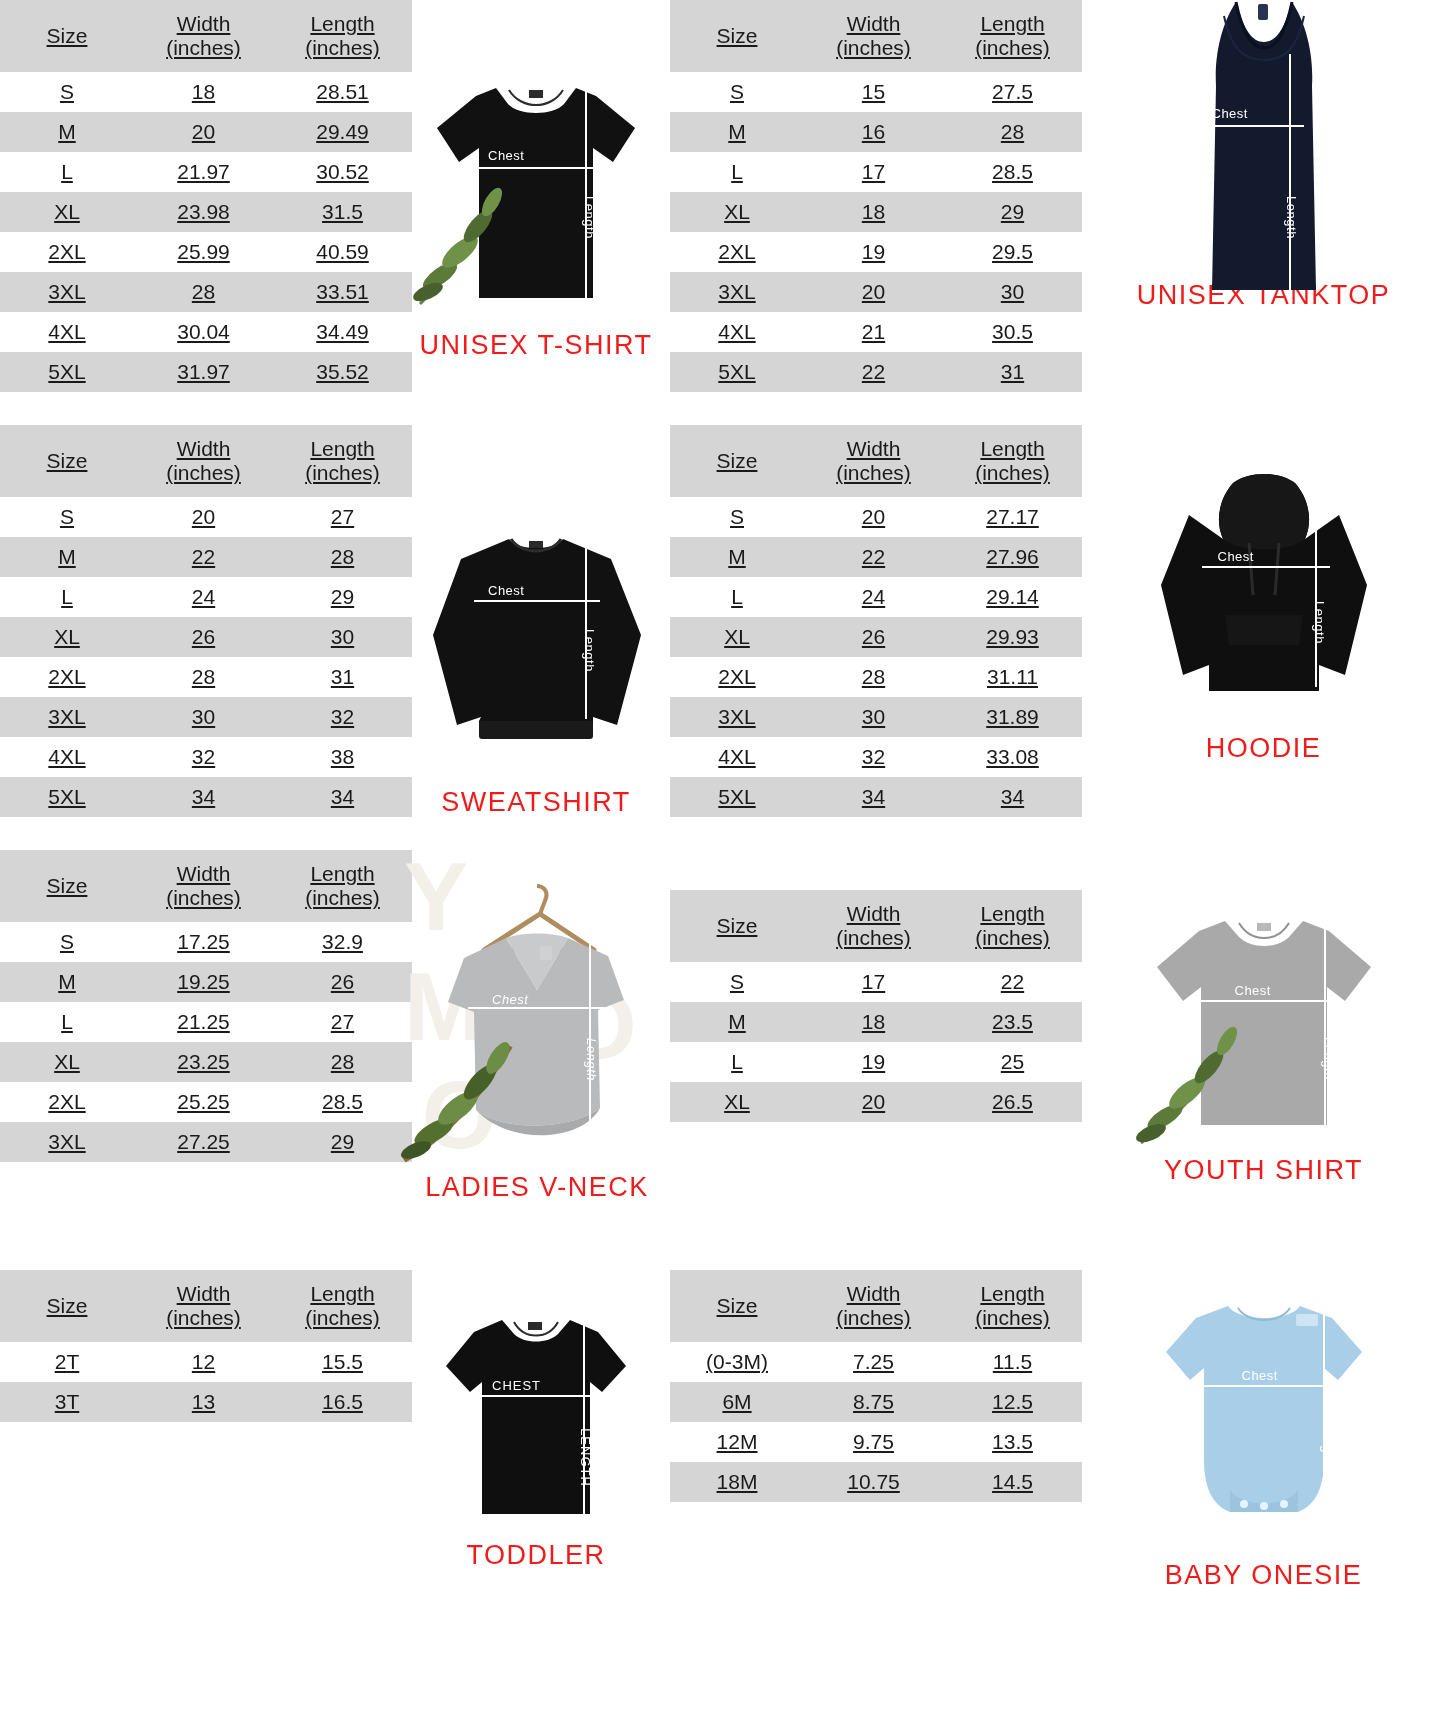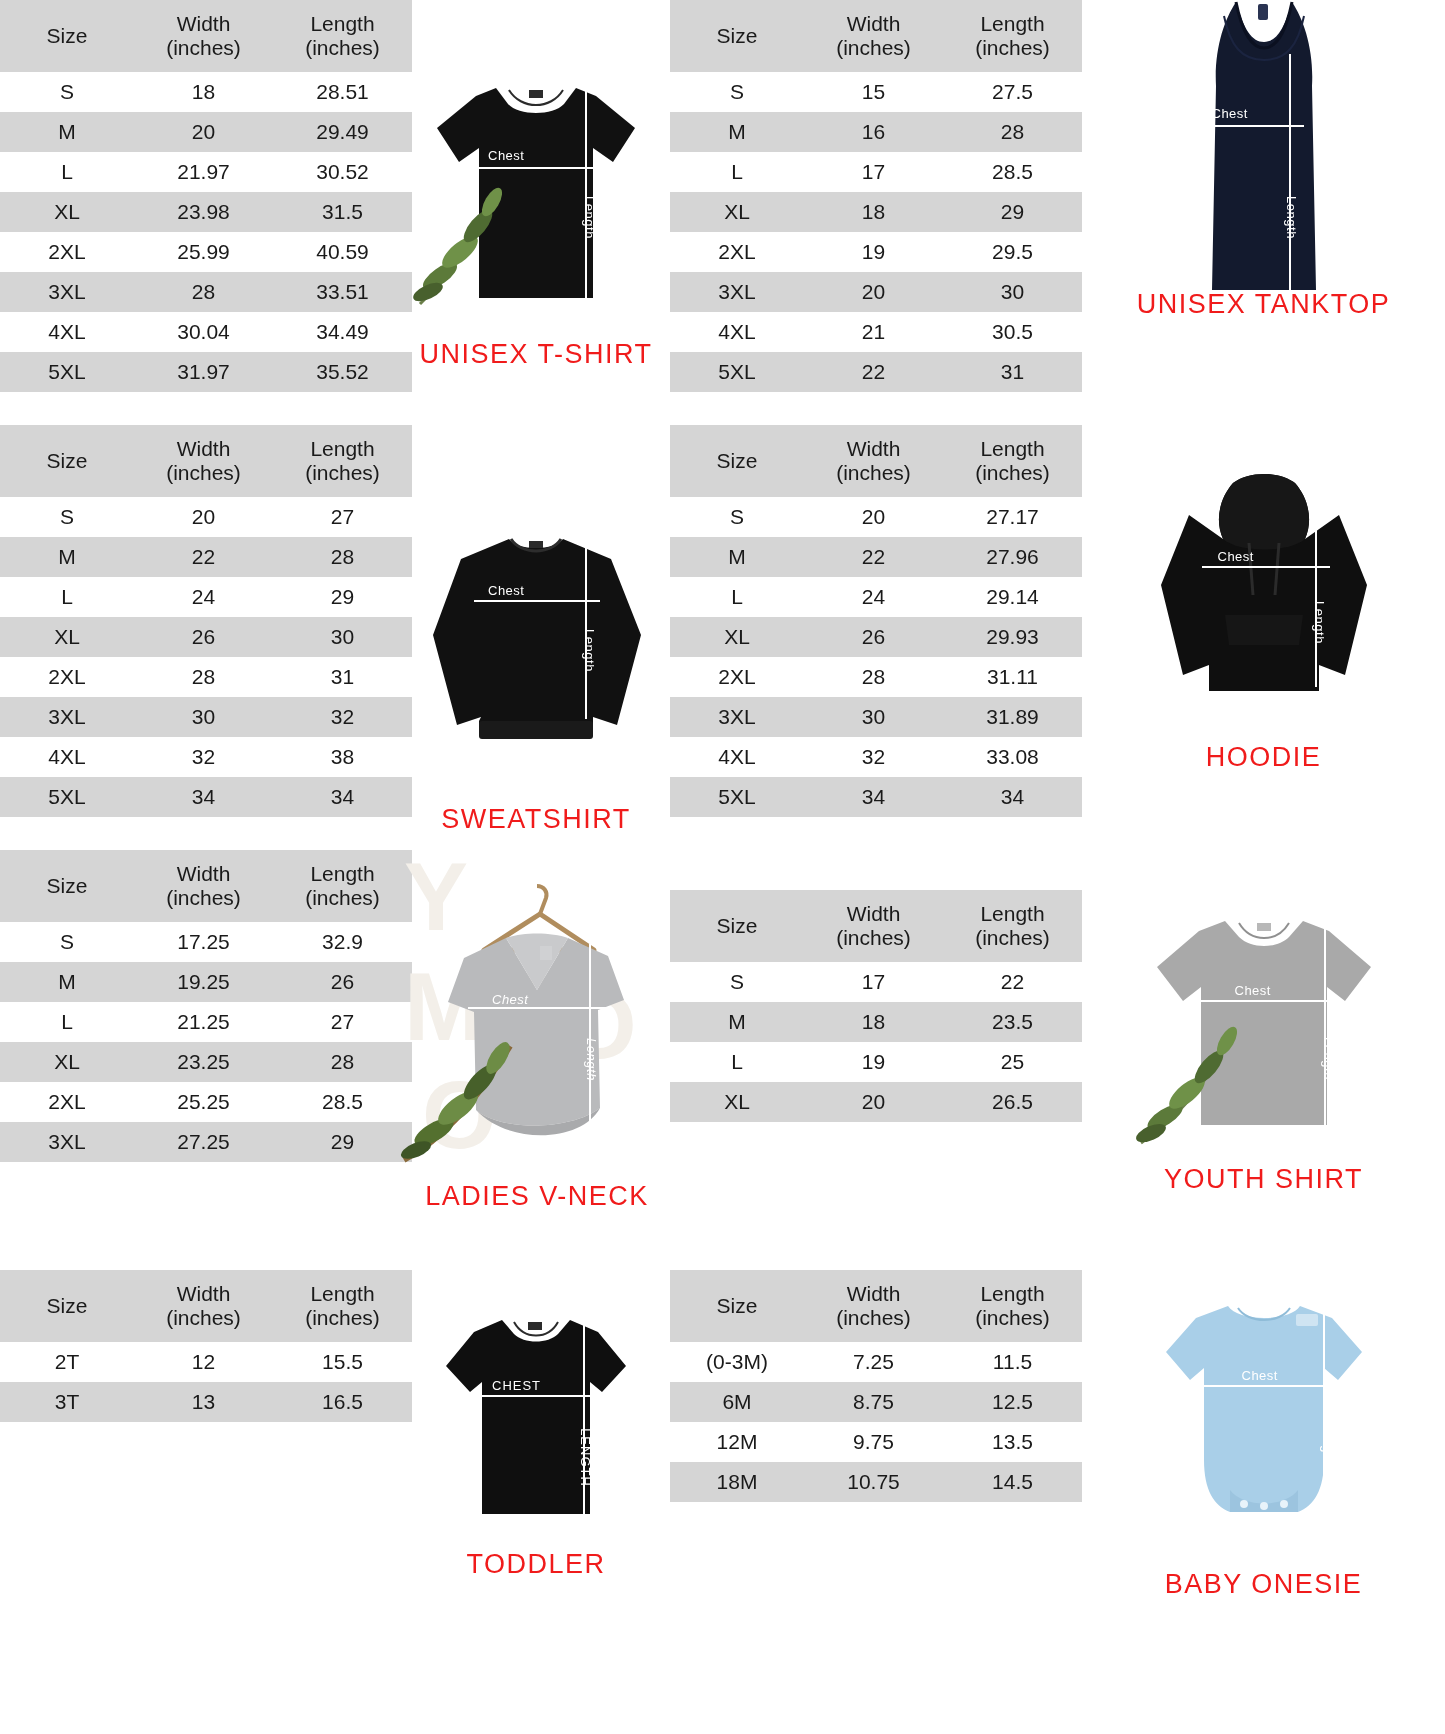--- a/index.html
+++ b/index.html
@@ -26,20 +26,21 @@
     position: relative;
     display: flex;
     flex-direction: row;
     align-items: flex-start;
   }
   .cell.right-col {
     padding-left: 10px;
   }
   .table-wrap {
     flex: 0 0 auto;
+    text-decoration: underline;
   }
   table.size-table {
     border-collapse: collapse;
     font-size: 21px;
     table-layout: fixed;
   }
   table.size-table th,
   table.size-table td {
     text-align: center;
     vertical-align: middle;
@@ -66,21 +67,20 @@
   .col-w { width: 139px; }
   .col-l { width: 139px; }
 
   .art {
     position: relative;
     flex: 1 1 auto;
     display: flex;
     flex-direction: column;
     align-items: center;
     justify-content: flex-start;
-    gap: 9px;
   }
   .art-figure {
     position: relative;
     width: 240px;
     height: 270px;
     display: flex;
     align-items: center;
     justify-content: center;
   }
   .caption {
@@ -371,21 +371,21 @@
           <path d="M90 14 C100 30 130 30 140 14" fill="none" stroke="#2d2d2d" stroke-width="3"></path>
           <rect x="108" y="16" width="14" height="7" fill="#2b2b2b"></rect>
         </svg>
         <svg style="position:absolute;left:0;top:0;" width="230" height="230" viewBox="0 0 230 230">
           <line x1="58" y1="96" x2="184" y2="96" stroke="#ffffff" stroke-width="2"></line>
           <line x1="170" y1="18" x2="170" y2="214" stroke="#ffffff" stroke-width="2"></line>
         </svg>
         <span class="chest-label" style="left:72px;top:78px;">Chest</span>
         <span class="length-label" style="left:152px;top:138px;">Length</span>
       </div>
-      <div class="caption" style="margin-top:20px;text-align:center;">SWEATSHIRT</div>
+      <div class="caption" style="margin-top:12px;text-align:center;">SWEATSHIRT</div>
     </div>
   </div>
 
   <div class="cell right-col cell-hoodie">
     <div class="table-wrap">
       <table class="size-table">
         <thead>
           <tr>
             <th class="col-size">Size</th>
             <th class="col-w">

